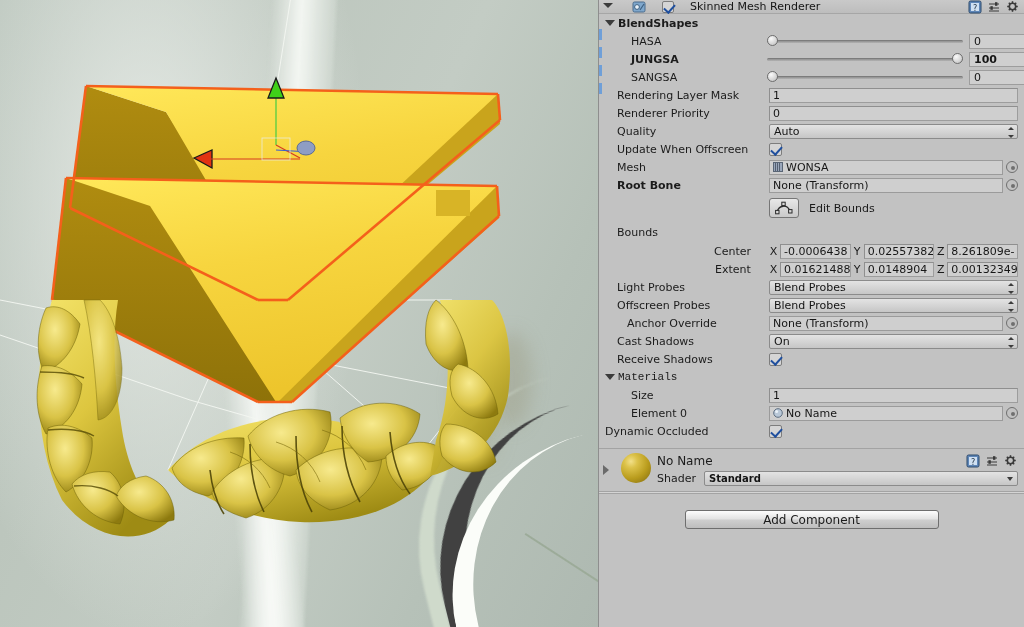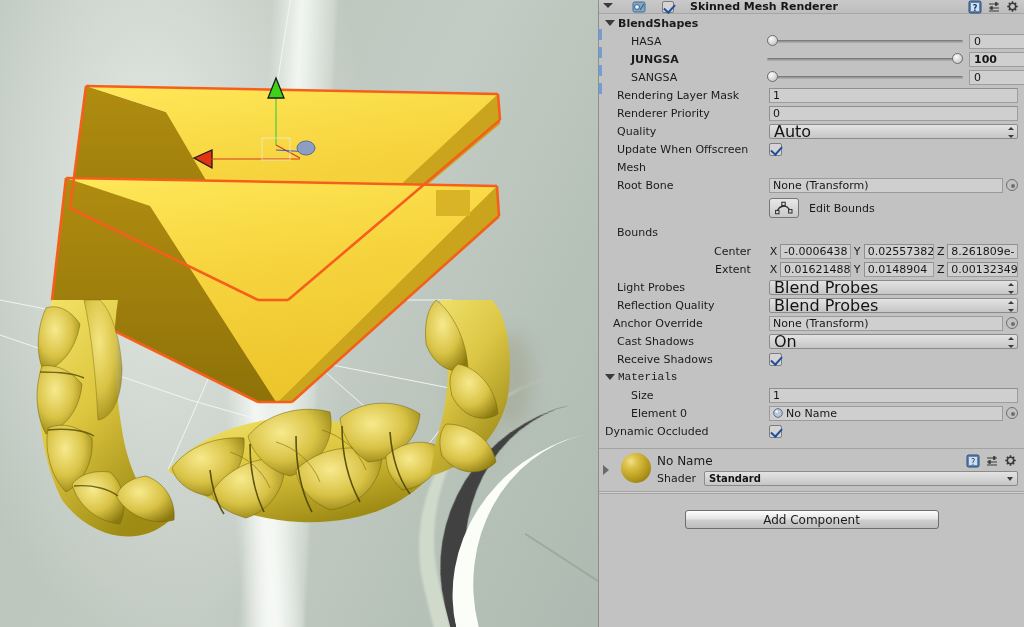--- a/index.html
+++ b/index.html
@@ -104,21 +104,21 @@
   }
   .objdot::after {
     content:""; position:absolute; left:4px; top:4px; width:4px; height:4px;
     border-radius:50%; background:#6f6f6f;
   }
   
   .popup {
     height:15px; background:linear-gradient(#e3e3e3,#c6c6c6);
     border:1px solid #8b8b8b; border-radius:2px;
     display:flex; align-items:center; padding:0 14px 0 4px;
-    font-size:16px; color:#141414; position:relative; white-space:nowrap; overflow:hidden;
+    font-size:11px; color:#141414; position:relative; white-space:nowrap; overflow:hidden;
   }
   .popup .updown {
     position:absolute; right:3px; top:2px; width:7px; height:11px;
     display:flex; flex-direction:column; justify-content:space-between; align-items:center;
   }
   .popup .updown i {
     display:block; width:0; height:0; border-left:3px solid transparent;
     border-right:3px solid transparent;
   }
   .popup .updown i.u { border-bottom:3px solid #3c3c3c; }
@@ -161,21 +161,21 @@
     border:1px solid #9d9d9d; display:flex; align-items:center; padding:0 4px;
     font-size:11px; color:#151515; flex:none;
   }
   .numbox.bold { font-weight:bold; }
 
   
   .comp-header {
     height:16px; display:flex; align-items:center; gap:16px; padding:0 4px;
     background:linear-gradient(#c9c9c9,#bdbdbd);
     border-bottom:1px solid #a6a6a6;
-    font-weight:bold; font-size:11px; color:#161616;
+    font-weight:normal; font-size:11px; color:#161616;
   }
   .hdr-icons { margin-left:auto; display:flex; align-items:center; gap:5px; }
 
   .mini-icon { width:14px; height:14px; flex:none; }
   .axislbl { font-size:11px; color:#1a1a1a; width:13px; text-align:center; flex:none; }
 
   
   .bluebar {
     position:absolute; left:0; width:3px; background:#6f9fd8;
   }
@@ -473,24 +473,38 @@
       <div class="row">
         <span class="lbl" style="padding-left:18px;">Update When Offscreen</span>
         <div class="field-col">
           <span class="chk on"></span>
         </div>
       </div>
 
 
       <div class="row">
         <span class="lbl" style="padding-left:18px;">Mesh</span>
-      </div>
-
-      <div class="row">
-        <span class="lbl" style="padding-left:18px;">Root Bone</span>
+        <div class="field-col">
+          <div class="objfield" style="flex:1;">
+            <svg width="10" height="10" viewBox="0 0 10 10">
+              <rect x="0.5" y="0.5" width="9" height="9" fill="#9aa7bb" stroke="#5a6676"></rect>
+              <g stroke="#4c5768" stroke-width="0.9">
+                <path d="M2.5 1 V9"></path>
+                  <path d="M4.5 1 V9"></path>
+                  <path d="M6.5 1 V9"></path>
+              </g>
+            </svg>
+            <span>WONSA</span>
+          </div>
+          <span class="objdot"></span>
+        </div>
+      </div>
+
+      <div class="row">
+        <span class="lbl" style="padding-left:18px;font-weight:bold;">Root Bone</span>
         <div class="field-col">
           <div class="objfield" style="flex:1;">
             <span>None (Transform)</span>
           </div>
           <span class="objdot"></span>
         </div>
       </div>
 
       <div class="row" style="height:28px;">
         <div class="field-col" style="gap:10px;">
@@ -541,34 +555,34 @@
             <span>Blend Probes</span>
             <span class="updown">
                 <i class="u"></i>
                 <i class="d"></i>
               </span>
           </div>
         </div>
       </div>
 
       <div class="row">
-        <span class="lbl" style="padding-left:18px;">Reflection Quality</span>
+        <span class="lbl" style="padding-left:18px;">Offscreen Probes</span>
         <div class="field-col">
           <div class="popup" style="flex:1;">
             <span>Blend Probes</span>
             <span class="updown">
                 <i class="u"></i>
                 <i class="d"></i>
               </span>
           </div>
         </div>
       </div>
 
       <div class="row">
-        <span class="lbl" style="padding-left:14px;">Anchor Override</span>
+        <span class="lbl" style="padding-left:28px;">Anchor Override</span>
         <div class="field-col">
           <div class="objfield" style="flex:1;">
             <span>None (Transform)</span>
           </div>
           <span class="objdot"></span>
         </div>
       </div>
 
       <div class="row">
         <span class="lbl" style="padding-left:18px;">Cast Shadows</span>

